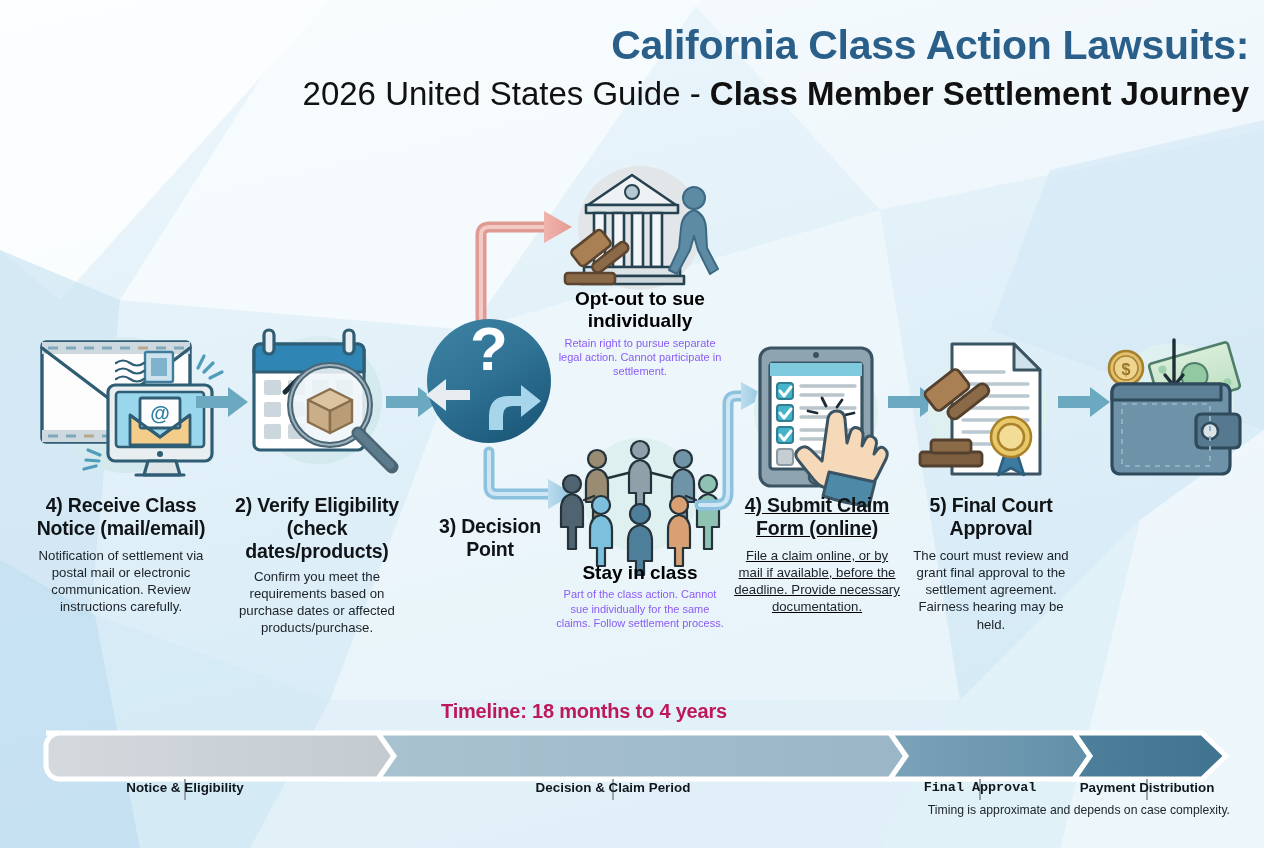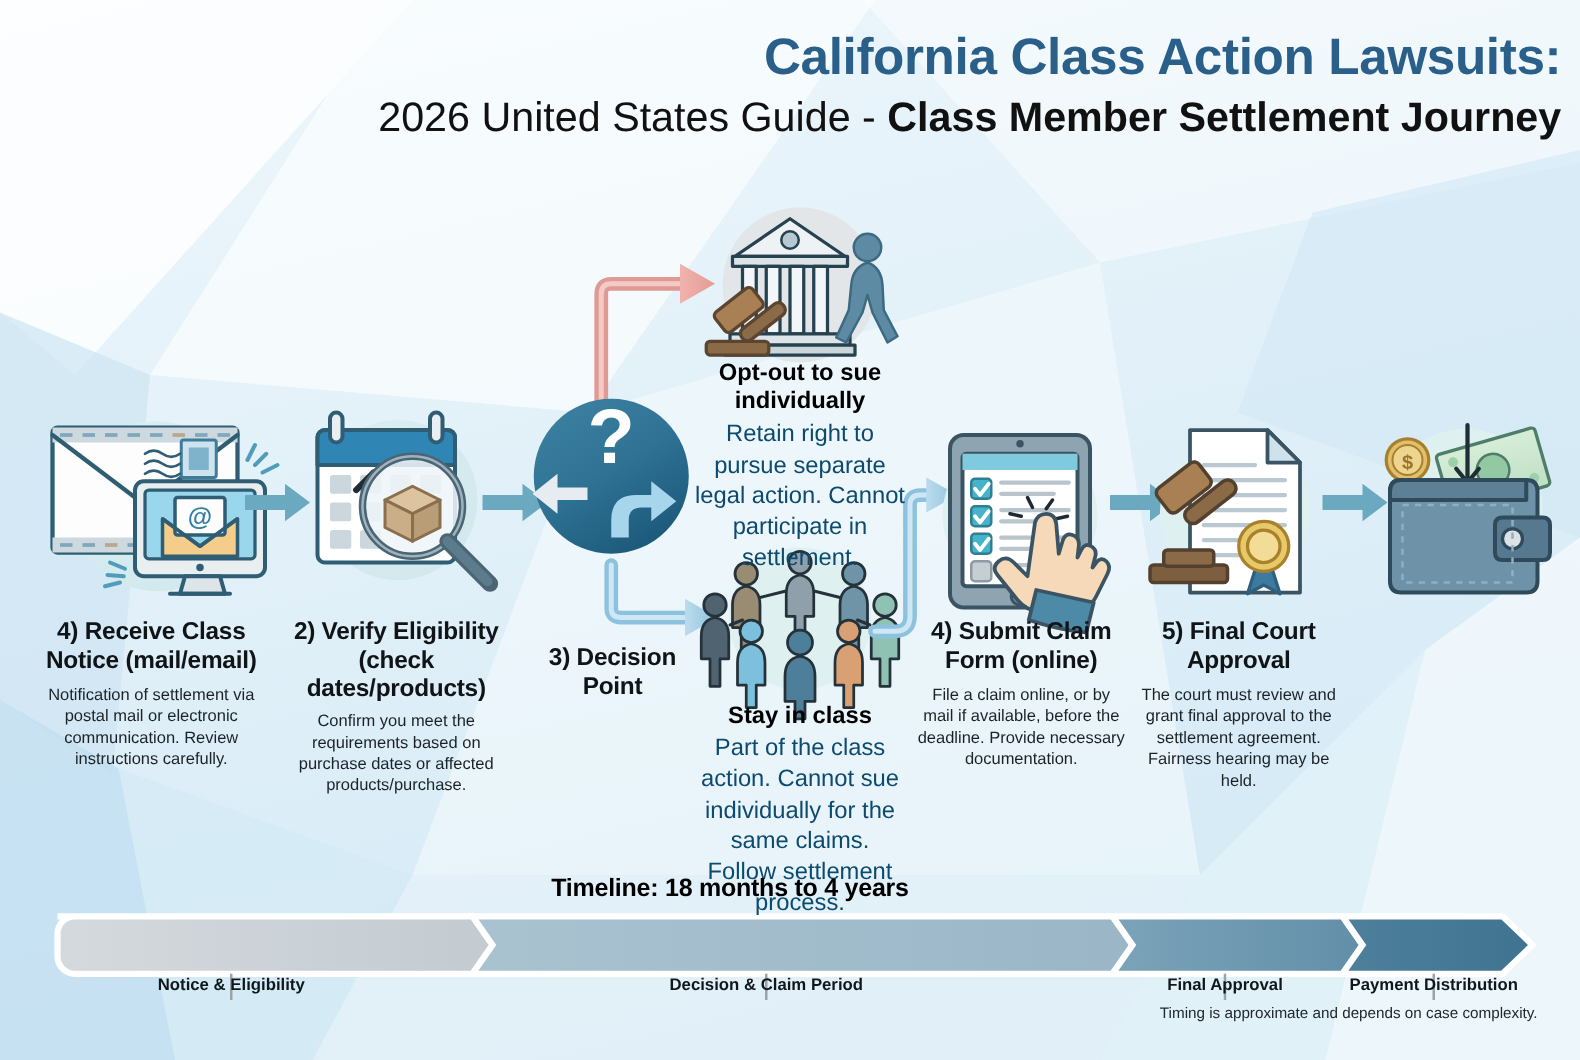--- a/index.html
+++ b/index.html
@@ -26,26 +26,26 @@
   
   .step { position:absolute; text-align:center; }
   .step-title {
     font-size:19.5px; font-weight:bold; color:#101417;
     line-height:1.18; letter-spacing:-0.2px;
   }
   .step-desc {
     font-size:13.2px; color:#1b2227; line-height:1.30; margin-top:7px;
   }
   .branch-title { font-size:19px; font-weight:bold; color:#000000; line-height:1.18; }
-  .branch-desc  { font-size:19px; color:#0c4a6e; line-height:1.30; margin-top:3px; }
+  .branch-desc  { font-size:11px; color:#8b5cf6; line-height:1.30; margin-top:3px; }
 
   
   .tl-head {
     position:absolute; left:0; width:1168px; top:700px; text-align:center;
-    font-size:20px; font-weight:bold; color:#000000; letter-spacing:-0.2px;
+    font-size:20px; font-weight:bold; color:#be185d; letter-spacing:-0.2px;
   }
   .tl-label {
     position:absolute; font-size:13.4px; font-weight:bold; color:#10171c;
     text-align:center; transform:translateX(-50%); white-space:nowrap;
   }
   .tl-note {
     position:absolute; right:34px; top:803px; font-size:12.2px; color:#20282e;
     white-space:nowrap;
   }
   svg { display:block; }
@@ -455,30 +455,30 @@
   <div class="step" style="left:556px; top:288px; width:168px;">
     <div class="branch-title">Opt-out to sue individually</div>
     <div class="branch-desc">Retain right to pursue separate legal action. Cannot participate in settlement.</div>
   </div>
 
   <div class="step" style="left:556px; top:562px; width:168px;">
     <div class="branch-title">Stay in class</div>
     <div class="branch-desc">Part of the class action. Cannot sue individually for the same claims. Follow settlement process.</div>
   </div>
 
-  <div class="step" style="left:732px; top:494px; width:170px;">
+  <div class="step" style="left:732px; top:494px; width:170px;text-decoration:underline;">
     <div class="step-title">4) Submit Claim Form (online)</div>
     <div class="step-desc">File a claim online, or by mail if available, before the deadline. Provide necessary documentation.</div>
   </div>
 
   <div class="step" style="left:906px; top:494px; width:170px;">
     <div class="step-title">5) Final Court Approval</div>
     <div class="step-desc">The court must review and grant final approval to the settlement agreement. Fairness hearing may be held.</div>
   </div>
 
 
   <div class="tl-head">Timeline: 18 months to 4 years</div>
   <div class="tl-label" style="left:185px; top:780px;">Notice &amp; Eligibility</div>
   <div class="tl-label" style="left:613px; top:780px;">Decision &amp; Claim Period</div>
-  <div class="tl-label" style="left:980px; top:780px;">Final Approval</div>
+  <div class="tl-label" style="left:980px; top:780px;font-family:Liberation Mono, monospace;">Final Approval</div>
   <div class="tl-label" style="left:1147px; top:780px;">Payment Distribution</div>
   <div class="tl-note">Timing is approximate and depends on case complexity.</div>
 </div>
 
 </body></html>

